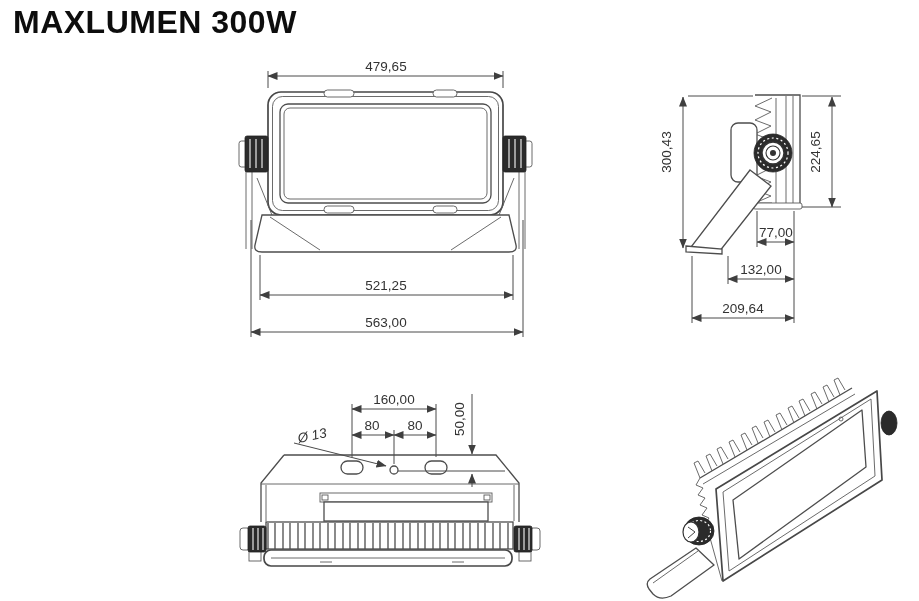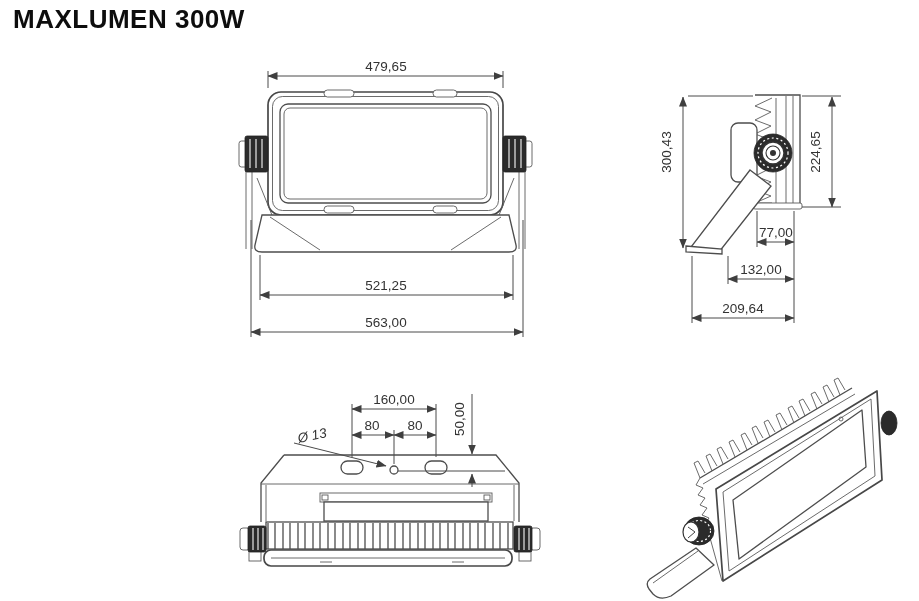--- a/index.html
+++ b/index.html
@@ -1,18 +1,18 @@
 <!DOCTYPE html>
 <html><head>
 <meta charset="utf-8">
 <style>
   html,body{margin:0;padding:0;background:#fff;}
   .page{position:relative;width:919px;height:601px;background:#ffffff;overflow:hidden;
         font-family:"Liberation Sans",sans-serif;}
-  .title{position:absolute;left:13px;top:4px;font-size:26px;font-weight:bold;
+  .title{position:absolute;left:13px;top:4px;font-size:32px;font-weight:bold;
          color:#0d0d0d;letter-spacing:.5px;margin:0;}
   svg{position:absolute;left:0;top:0;filter:blur(.25px);}
   svg text{font-family:"Liberation Sans",sans-serif;font-size:13.5px;fill:#333;}
   .thin{stroke:#5a5a5a;stroke-width:.9;fill:none;}
   .med{stroke:#4d4d4d;stroke-width:1.3;fill:none;}
   .thick{stroke:#474747;stroke-width:1.7;fill:none;}
   .whitefill{fill:#ffffff;}
   .dim{stroke:#4a4a4a;stroke-width:1;fill:none;}
   .darkfill{fill:#2b2b2b;stroke:#222;stroke-width:.8;}
   .rib{stroke:#d9d9d9;stroke-width:1.3;fill:none;}

